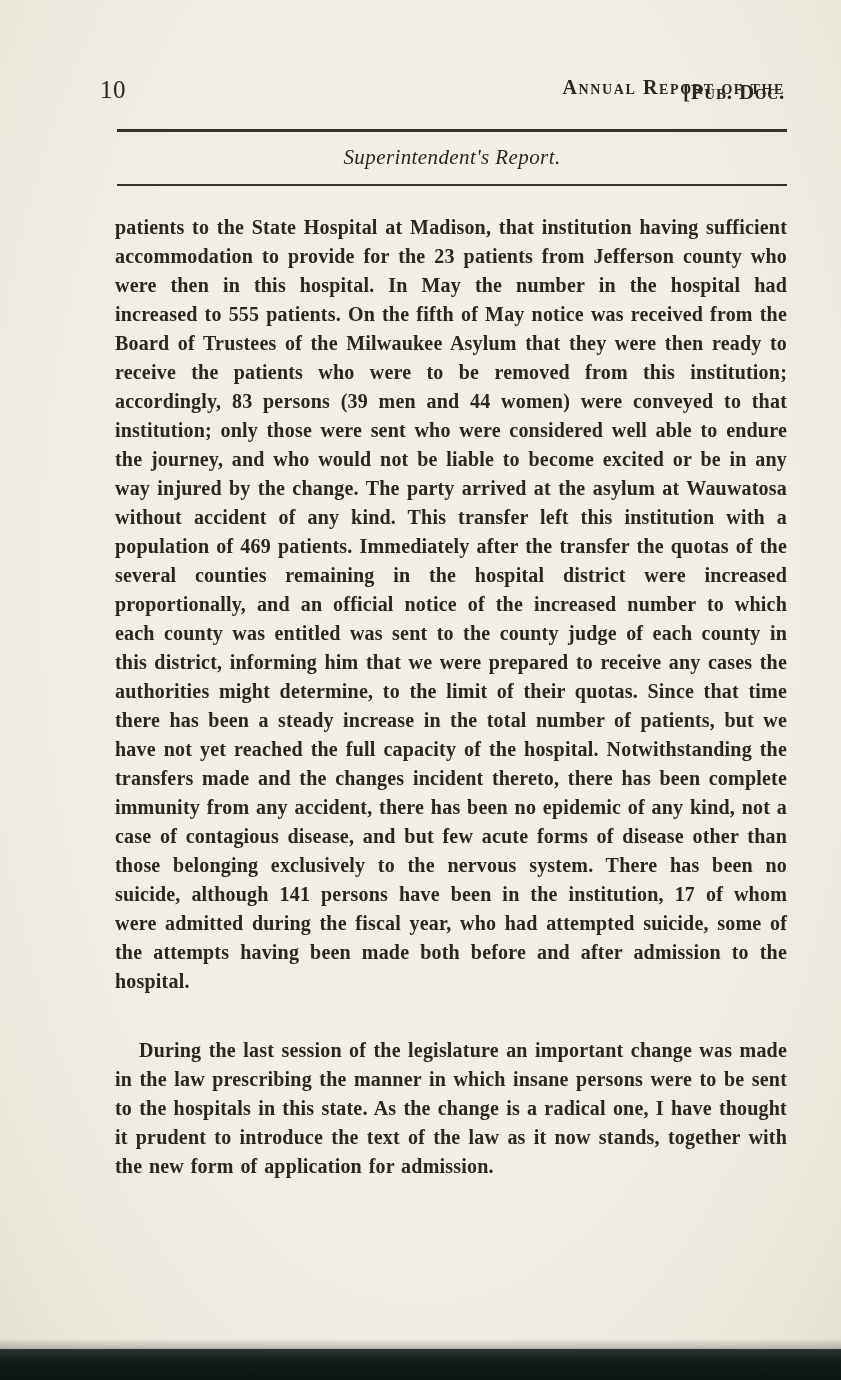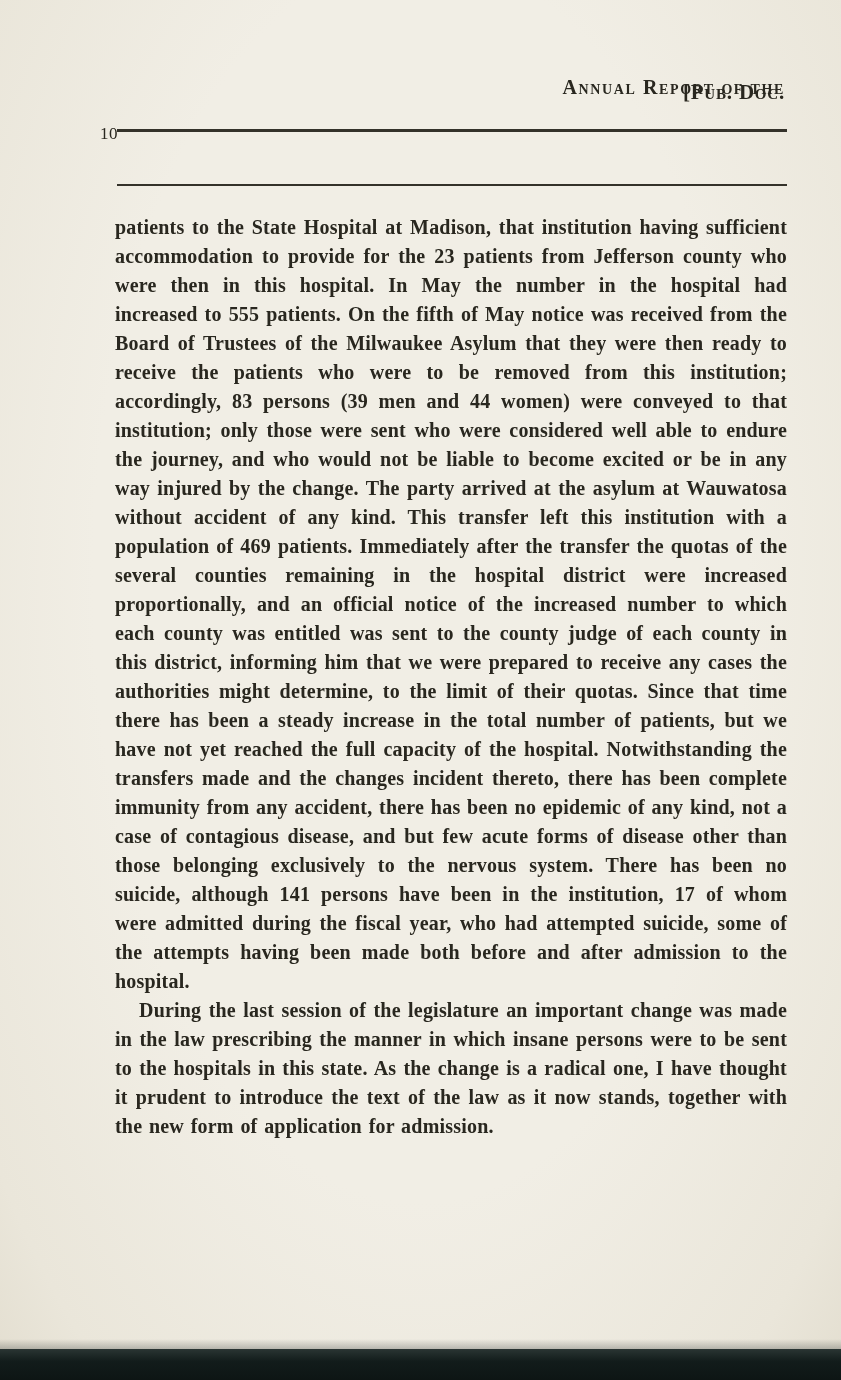--- a/index.html
+++ b/index.html
@@ -25,23 +25,22 @@
     position: absolute;
     top: 76px;
     left: 100px;
     right: 56px;
     height: 26px;
   }
   .pageno {
     position: absolute;
     left: 0;
     top: 0;
-    font-size: 17px;
+    font-size: 25px;
     letter-spacing: 0.5px;
-    margin-top: 48px;
   }
   .running {
     position: absolute;
     left: 0;
     right: 0;
     top: 0;
     text-align: right;
     font-variant: small-caps;
     font-size: 20px;
     letter-spacing: 1.6px;
@@ -88,20 +87,21 @@
     text-align: justify;
     letter-spacing: 0.2px;
     word-spacing: 1.5px;
   }
   .bodytext p {
     margin: 0;
     font-weight: bold;
   }
   .bodytext p.indent {
     text-indent: 24px;
+    margin-top: 40px;
   }
   
   .scan-edge {
     position: absolute;
     left: 0;
     right: 0;
     bottom: 0;
     height: 31px;
     background: linear-gradient(180deg, #2a3533 0%, #121c1b 40%, #0d1514 100%);
   }
@@ -120,20 +120,21 @@
 <div class="page">
 
   <div class="header">
     <span class="pageno">10</span>
     <span class="running">Annual Report of the</span>
     <span class="pubdoc">[Pub. Doc.</span>
   </div>
 
   <div class="rule rule1"></div>
 
+  <div class="title">Superintendent's Report.</div>
 
   <div class="rule rule2"></div>
 
   <div class="bodytext">
     <p class="first">patients to the State Hospital at Madison, that institution having sufficient accommodation to provide for the 23 patients from Jefferson county who were then in this hospital. In May the number in the hospital had increased to 555 patients. On the fifth of May notice was received from the Board of Trustees of the Milwaukee Asylum that they were then ready to receive the patients who were to be removed from this institution; accordingly, 83 persons (39 men and 44 women) were conveyed to that institution; only those were sent who were considered well able to endure the journey, and who would not be liable to become excited or be in any way injured by the change. The party arrived at the asylum at Wauwatosa without accident of any kind. This transfer left this institution with a population of 469 patients. Immediately after the transfer the quotas of the several counties remaining in the hospital district were increased proportionally, and an official notice of the increased number to which each county was entitled was sent to the county judge of each county in this district, informing him that we were prepared to receive any cases the authorities might determine, to the limit of their quotas. Since that time there has been a steady increase in the total number of patients, but we have not yet reached the full capacity of the hospital. Notwithstanding the transfers made and the changes incident thereto, there has been complete immunity from any accident, there has been no epidemic of any kind, not a case of contagious disease, and but few acute forms of disease other than those belonging exclusively to the nervous system. There has been no suicide, although 141 persons have been in the institution, 17 of whom were admitted during the fiscal year, who had attempted suicide, some of the attempts having been made both before and after admission to the hospital.</p>
     <p class="indent">During the last session of the legislature an important change was made in the law prescribing the manner in which insane persons were to be sent to the hospitals in this state. As the change is a radical one, I have thought it prudent to introduce the text of the law as it now stands, together with the new form of application for admission.</p>
   </div>
 
   <div class="scan-edge-fade"></div>
   <div class="scan-edge"></div>

